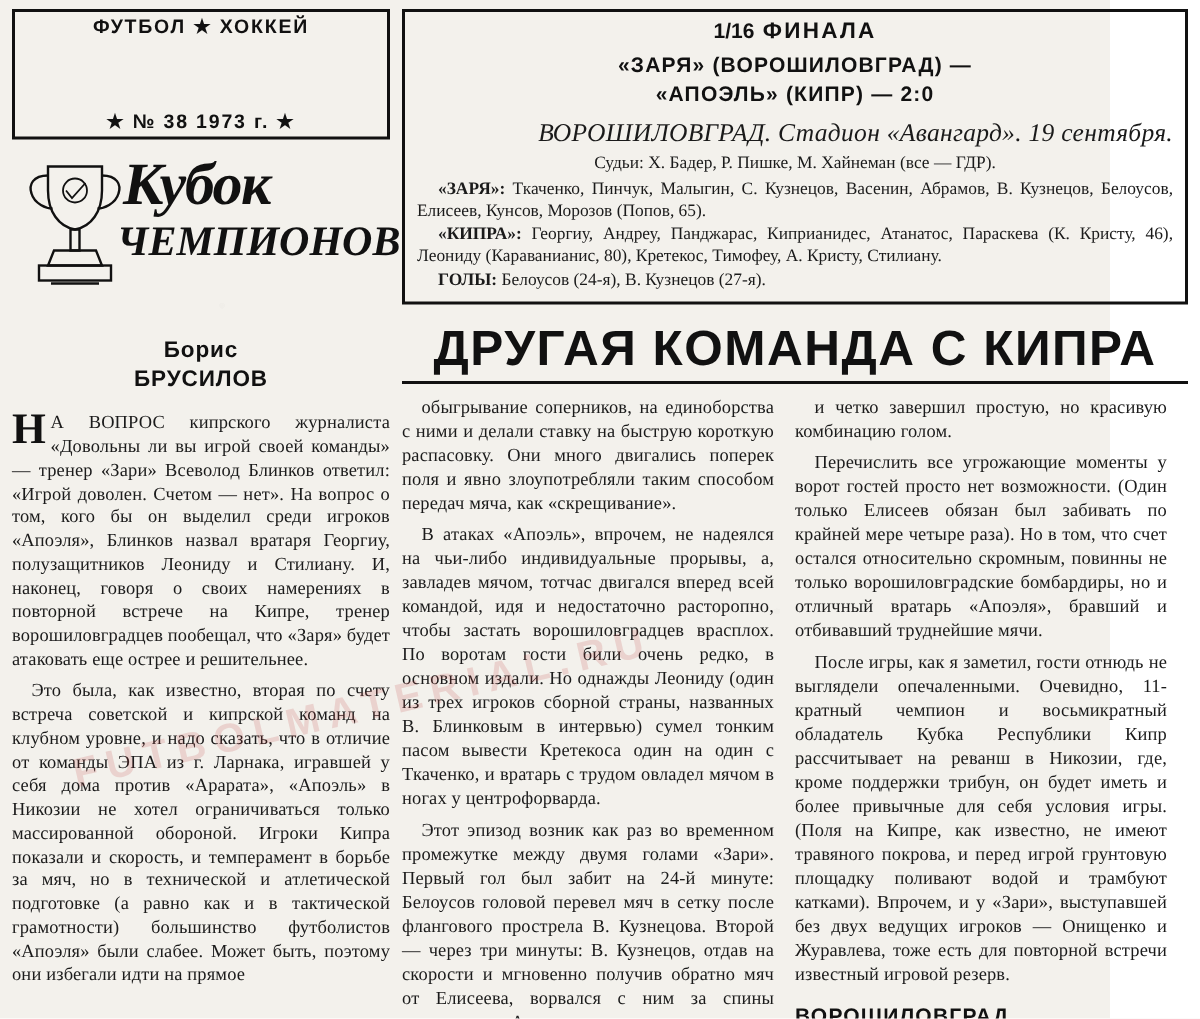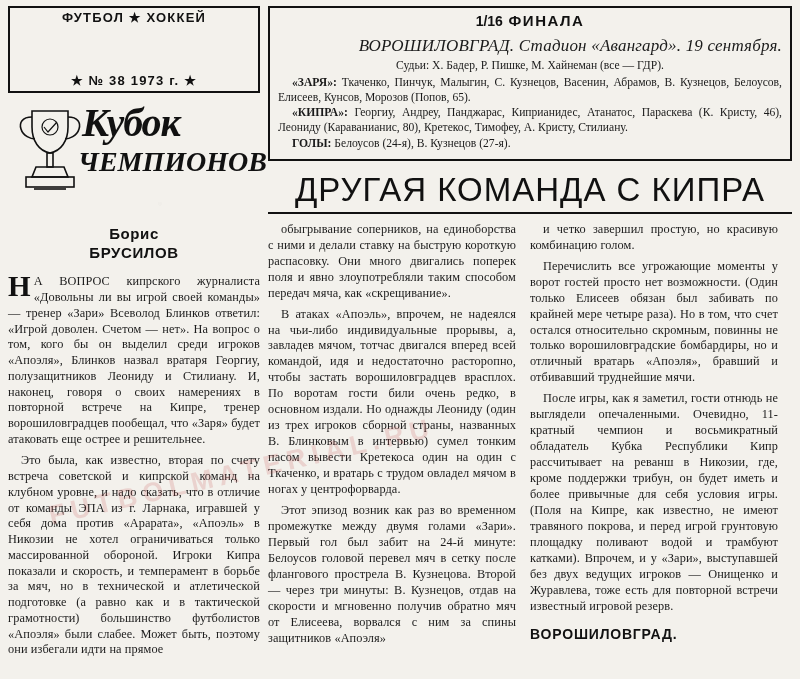--- a/index.html
+++ b/index.html
@@ -10,21 +10,21 @@
   body {
     width: 800px;
     height: 679px;
     overflow: hidden;
     font-family: "Liberation Serif", serif;
     color: #1a1a1a;
     position: relative;
   }
   .page {
     position: relative;
-    width: 800px;
+    width: 740px;
     height: 679px;
     background: #f3f1ec;
     background-image:
       radial-gradient(circle at 20% 30%, rgba(0,0,0,0.012) 0 2px, transparent 2px),
       radial-gradient(circle at 70% 60%, rgba(0,0,0,0.012) 0 2px, transparent 2px);
   }
 
   
   .left-col {
     position: absolute;
@@ -178,21 +178,21 @@
     margin: 0 0 1px 0;
     text-indent: 14px;
   }
   .box .lineups b {
     font-weight: bold;
   }
   .headline {
     margin-top: 12px;
     text-align: center;
     font-family: "Liberation Sans", sans-serif;
-    font-weight: normal;
+    font-weight: bold;
     font-size: 33px;
     letter-spacing: 1px;
     color: #111;
     line-height: 1;
     white-space: nowrap;
   }
   .rule {
     margin-top: 6px;
     border-bottom: 2px solid #111;
     width: 100%;
@@ -286,20 +286,24 @@
     </div>
   </div>
 
   <div class="right-area">
 
     <div class="box">
       <div class="stage">
         <span class="frac">1/16</span>
         <span>ФИНАЛА</span>
       </div>
+      <div class="teams">
+        <div>«ЗАРЯ» (ВОРОШИЛОВГРАД) —</div>
+        <div>«АПОЭЛЬ» (КИПР) — 2:0</div>
+      </div>
       <div class="venue">ВОРОШИЛОВГРАД. Стадион «Авангард». 19 сентября.</div>
       <div class="refs">Судьи: Х. Бадер, Р. Пишке, М. Хайнеман (все — ГДР).</div>
       <div class="lineups">
         <p><b>«ЗАРЯ»:</b> <span>Ткаченко, Пинчук, Малыгин, С. Кузнецов, Васенин, Абрамов, В. Кузнецов, Белоусов, Елисеев, Кунсов, Морозов (Попов, 65).</span></p>
         <p><b>«КИПРА»:</b> <span>Георгиу, Андреу, Панджарас, Киприанидес, Атанатос, Параскева (К. Кристу, 46), Леониду (Караванианис, 80), Кретекос, Тимофеу, А. Кристу, Стилиану.</span></p>
         <p><b>ГОЛЫ:</b> <span>Белоусов (24-я), В. Кузнецов (27-я).</span></p>
       </div>
     </div>
 
     <div class="headline">ДРУГАЯ КОМАНДА С КИПРА</div>

